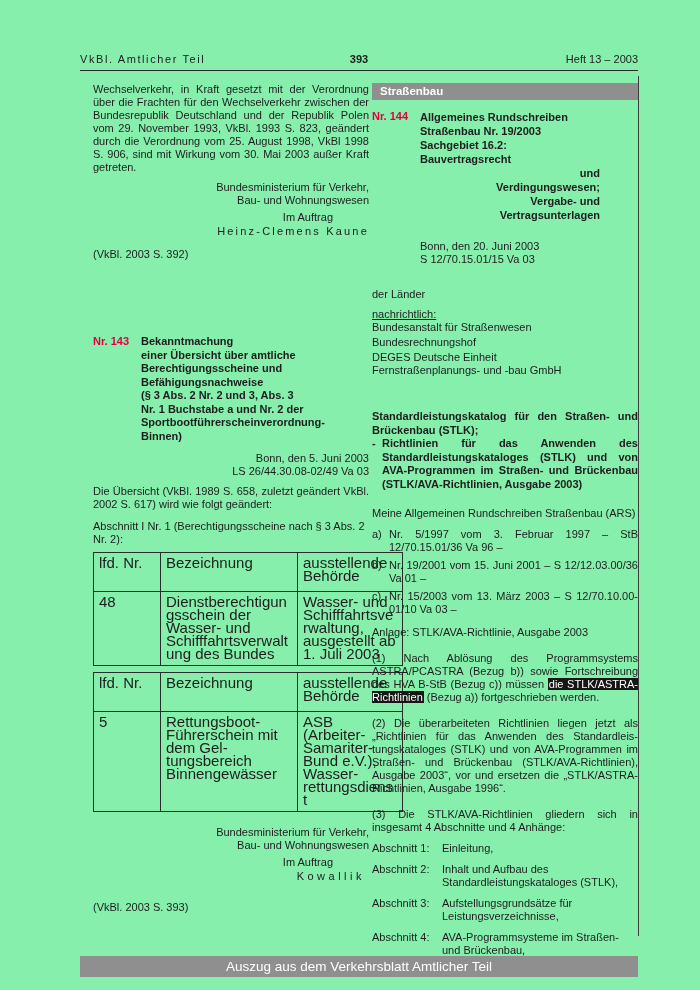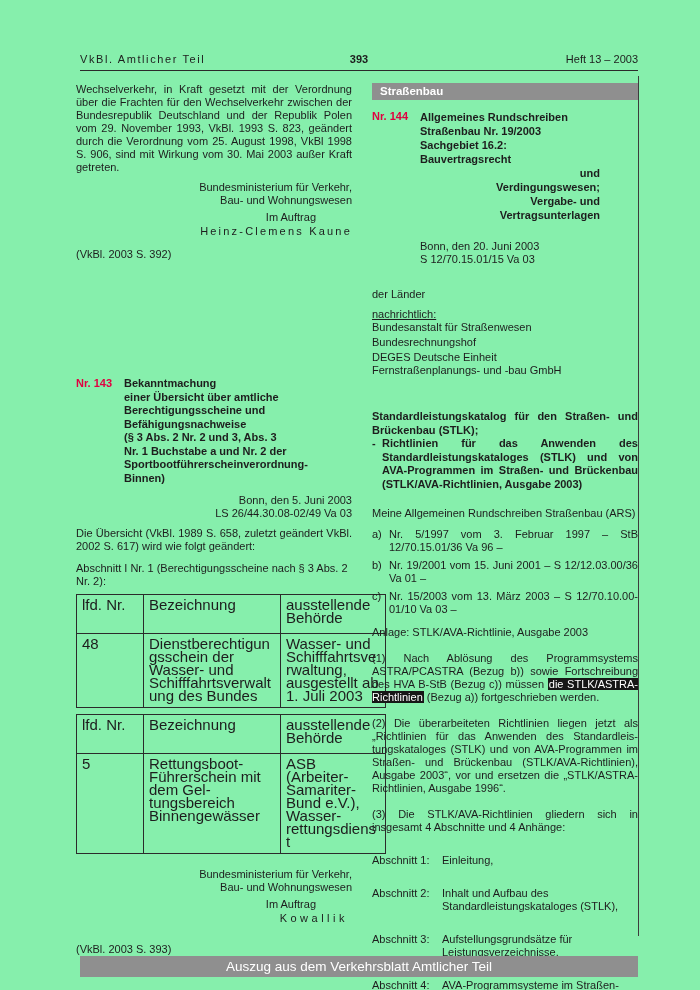--- a/index.html
+++ b/index.html
@@ -13,35 +13,35 @@
   .page{position:relative;width:700px;height:990px;background:#86efac;overflow:hidden}
 
   .running-head{position:absolute;top:53px;left:80px;width:558px;display:flex;align-items:baseline;font-size:11px}
   .rh-left{flex:1;letter-spacing:1.6px}
   .rh-center{font-weight:bold}
   .rh-right{flex:1;text-align:right}
   .head-rule{position:absolute;top:70px;left:80px;width:558px;height:1px;background:#2b2b2b}
   .right-rule{position:absolute;top:76px;left:638px;width:1px;height:860px;background:#3c3c3c}
 
   .col{position:absolute;top:83px;font-size:11px;line-height:13px}
-  .col-left{left:76px;width:276px}
+  .col-left{left:93px;width:276px}
   .col-right{left:372px;width:266px}
   p{margin:0}
   .just{text-align:justify}
 
   .ministry{text-align:right;margin-top:7px}
   .im-auftrag{margin-top:4px;padding-right:36px}
   .signer{letter-spacing:2.2px;margin-top:1px}
   .signer-wide{letter-spacing:3.5px;padding-right:4px}
   .ref{margin-top:10px}
   .ref2{margin-top:18px}
   .ministry2{margin-top:14px}
 
   .notice-head{display:flex}
-  .nh143{margin-top:116px}
+  .nh143{margin-top:74px}
   .notice-num{width:48px;flex-shrink:0;font-weight:bold;color:var(--accent-red,#e00040)}
   .notice-title{flex:1;font-weight:bold;line-height:13.5px}
 
   .date-right{text-align:right;margin-top:9px}
   .amend-intro{margin-top:7px}
   .caption{margin-top:9px}
   .caption2{margin-top:16px}
 
   .doc-table{border-collapse:collapse;width:100%;margin-top:6px;table-layout:fixed}
   .doc-table th,.doc-table td{border:1px solid #2b2b2b;padding:3px 5px 5px;vertical-align:top;text-align:left;font-weight:normal;font-size:15px;line-height:13px;overflow-wrap:break-word}
@@ -65,21 +65,21 @@
   .subj-marker{width:10px}
   .ref-marker{width:17px}
   .hang-text{flex:1;display:block}
   .refs-intro{margin-top:16px}
   .refs{margin-top:8px}
   .ref-item{margin-bottom:5px}
   .anlage{margin-top:10px}
   .body-para{margin-top:13px}
   .hl{background:var(--hl-bg,#161616);color:#fff;padding:0 1px}
   .outline{margin-top:8px}
-  .outline-row{display:flex;margin-top:20px}
+  .outline-row{display:flex;margin-top:8px}
   .outline-label{width:70px;flex-shrink:0}
   .outline-text{flex:1}
 
   .footer-bar{position:absolute;left:80px;top:956px;width:558px;height:21px;background:var(--bar-gray,#8f8f8f);color:#fff;text-align:center;font-size:13.5px;line-height:21px}
 </style>
 </head>
 <body>
 
 <div class="page">
 

